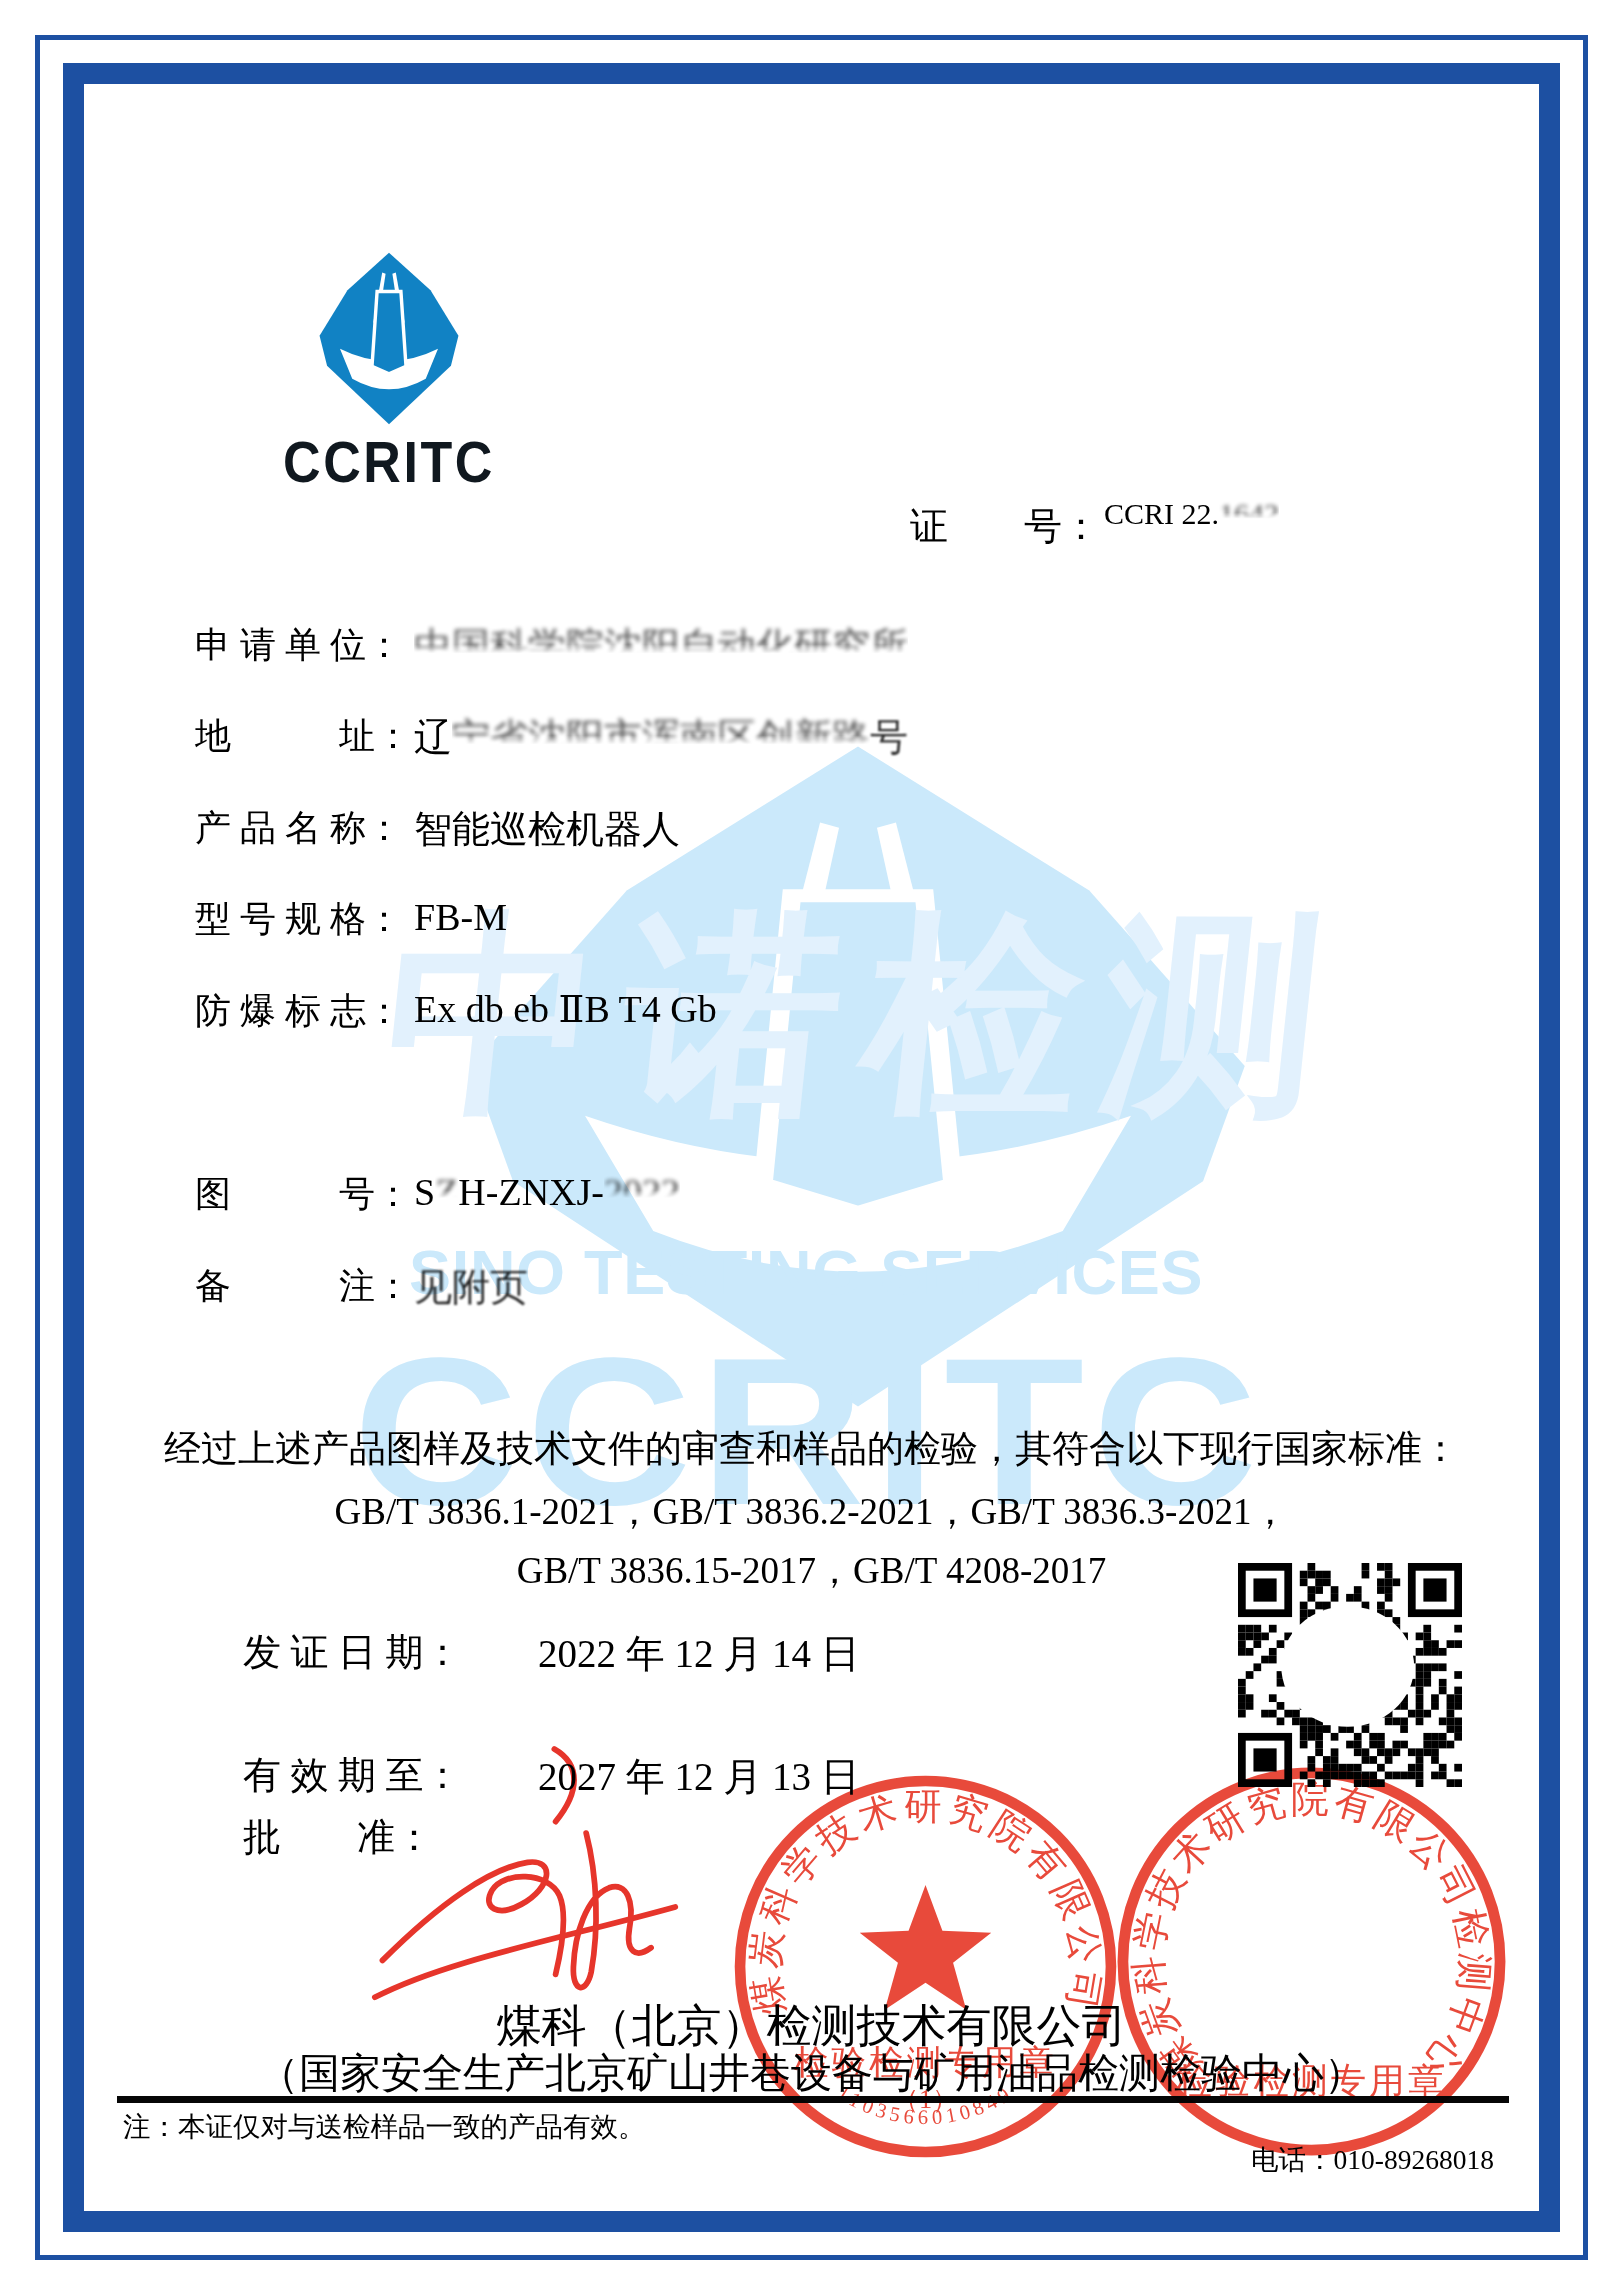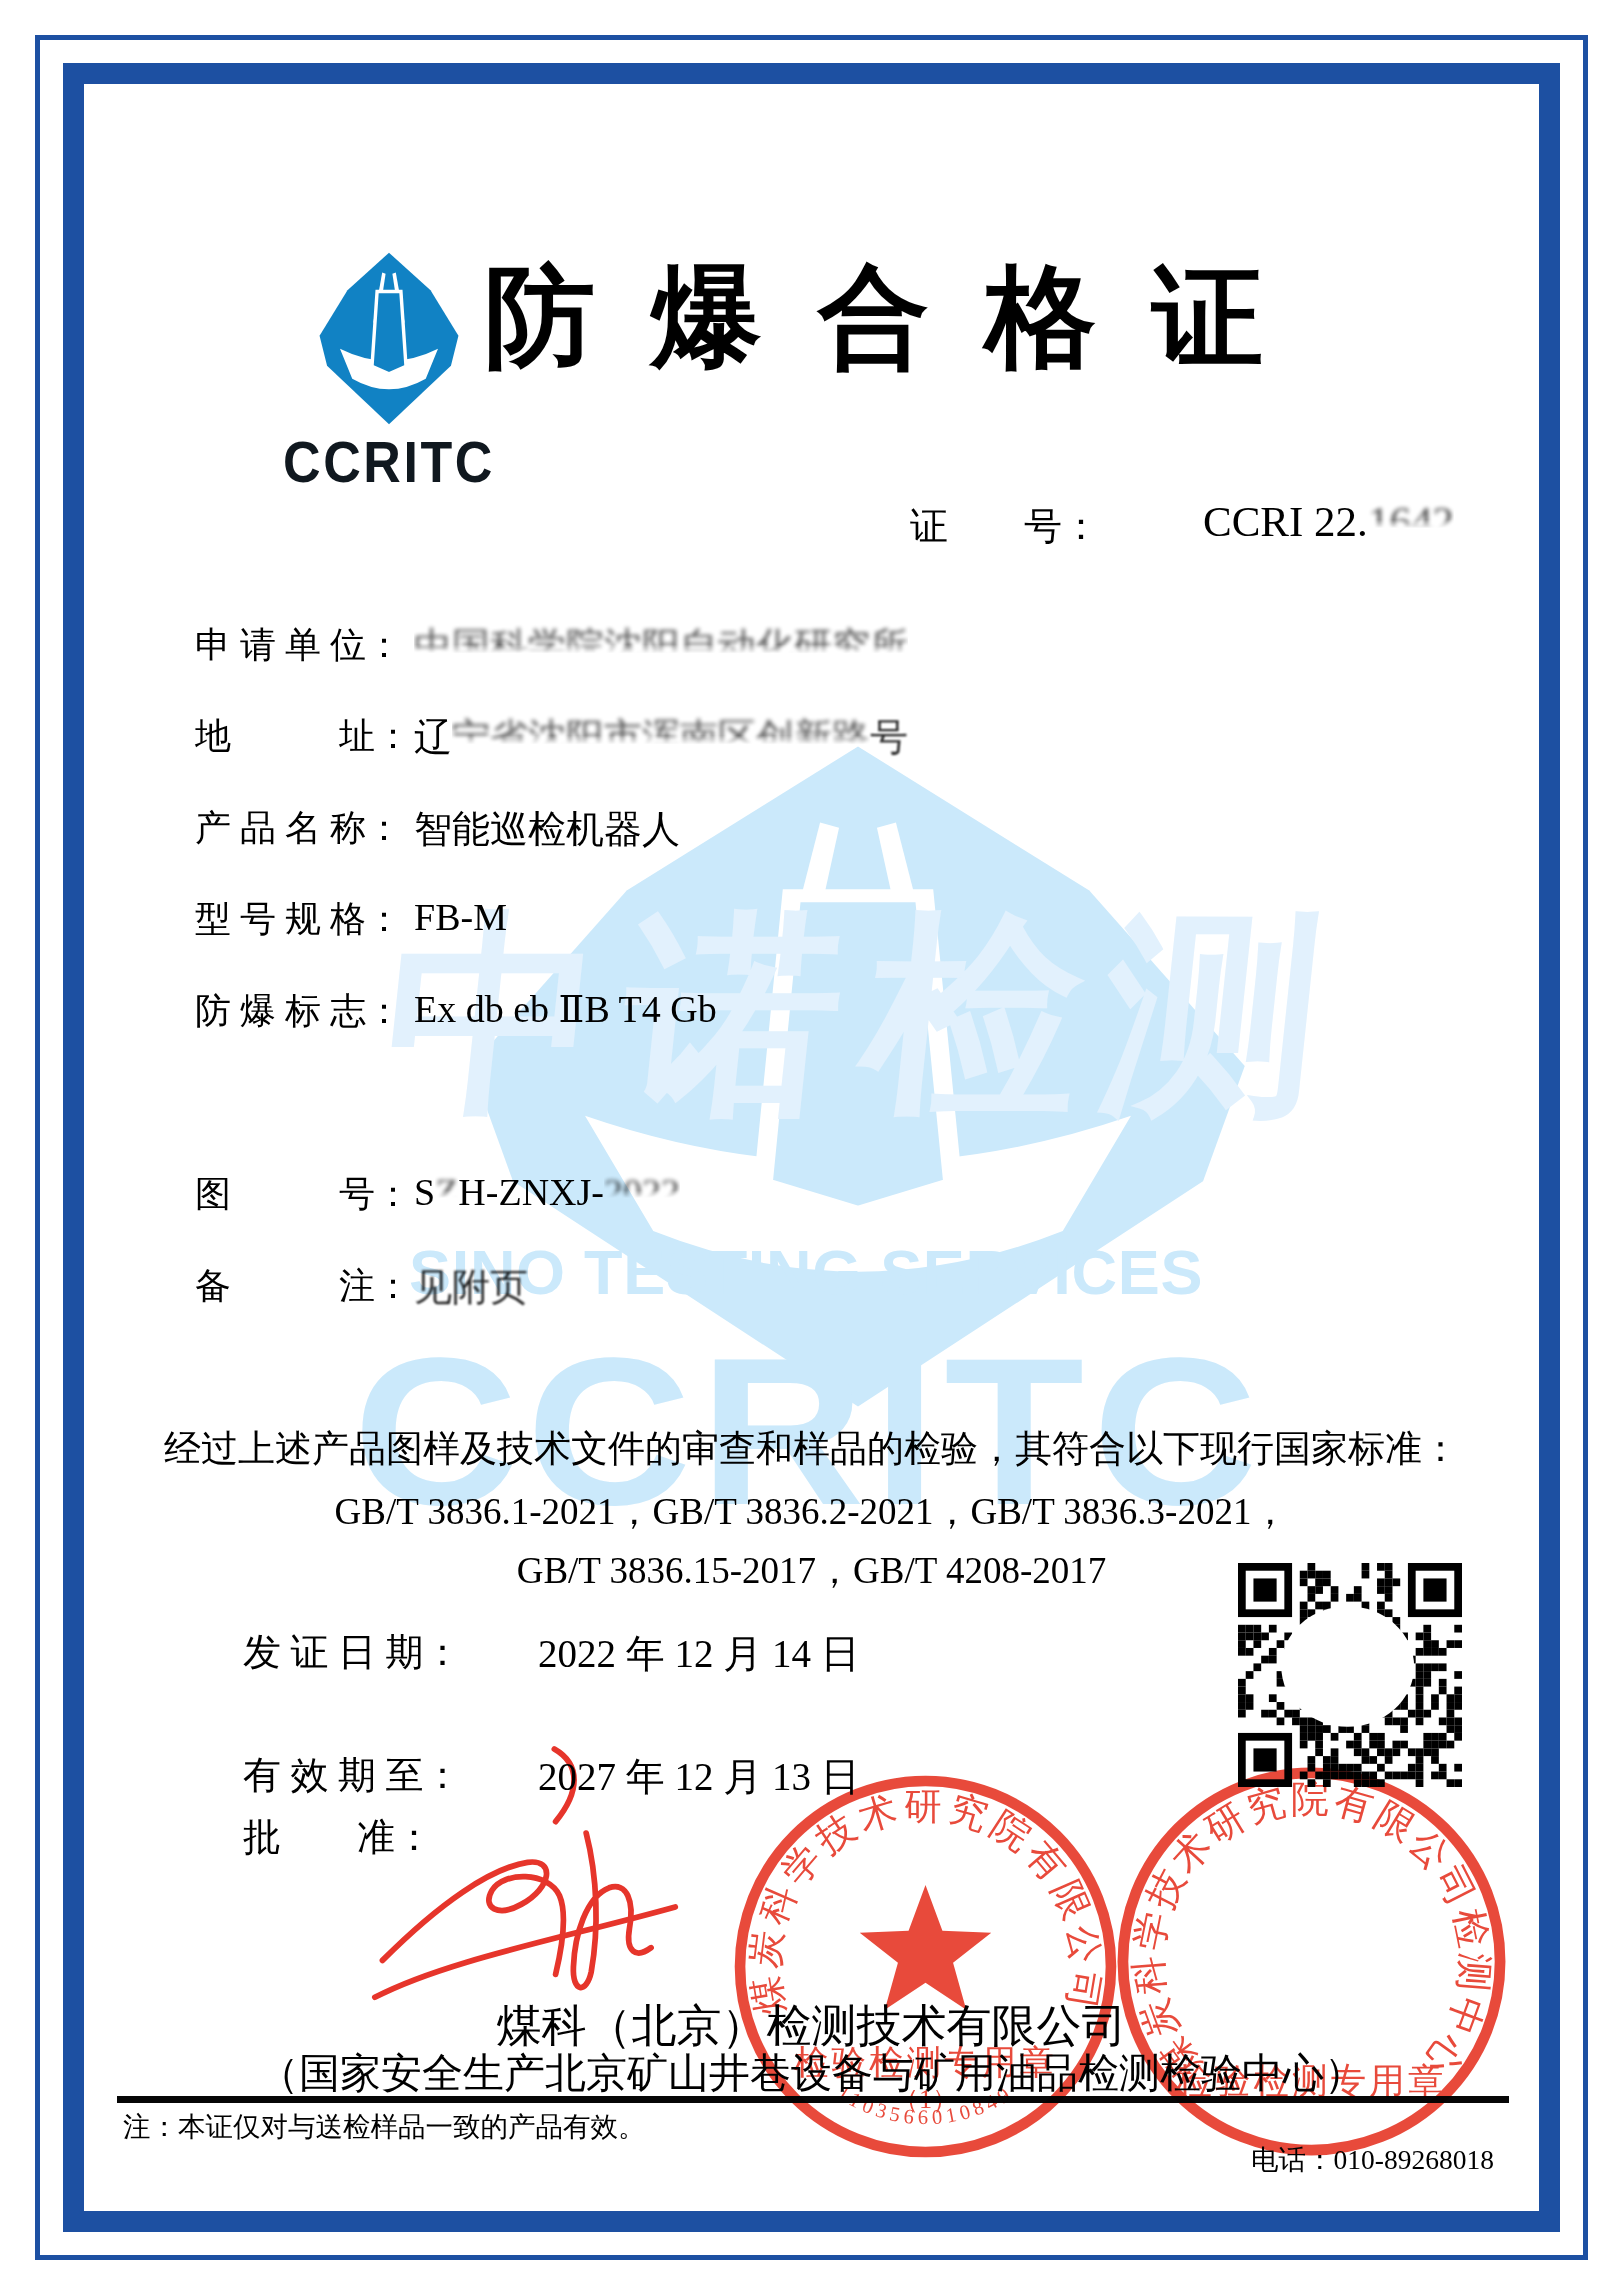--- a/index.html
+++ b/index.html
@@ -20,21 +20,21 @@
   
   .logo{position:absolute;left:219px;top:250px;width:340px;text-align:center;z-index:3;color:var(--logo-blue);}
   .logo svg{display:block;margin:0 auto;}
   .wordmark{margin-top:5.2px;font-family:"Liberation Sans","DejaVu Sans",sans-serif;font-weight:900;
     font-size:52px;letter-spacing:2.6px;color:#10181f;transform:scaleY(1.12);}
   .title{position:absolute;left:484px;top:259px;z-index:3;font-family:"Liberation Sans","DejaVu Sans",sans-serif;
     font-weight:900;font-size:111px;letter-spacing:56px;line-height:1.05;color:#000;white-space:nowrap;}
 
   
   .certno-label{position:absolute;left:910px;top:501px;font-size:38px;z-index:3;white-space:pre;}
-  .certno-value{position:absolute;left:1203px;top:497px;font-size:43px;z-index:3;white-space:pre;}
+  .certno-value{position:absolute;left:1104px;top:497px;font-size:30px;z-index:3;white-space:pre;}
 
   
   .field-row{position:absolute;left:0;width:1623px;height:46px;z-index:3;}
   .flabel{position:absolute;left:195px;font-size:36px;white-space:pre;}
   .fvalue{position:absolute;left:414px;font-size:38px;white-space:pre;}
 
   .seg-erased{display:inline-block;filter:blur(2px);opacity:.7;
     -webkit-mask-image:linear-gradient(180deg,#000 0%,#000 46%,transparent 64%);
     mask-image:linear-gradient(180deg,#000 0%,#000 46%,transparent 64%);}
   .seg-faint{display:inline-block;opacity:.85;filter:blur(1px);}
@@ -91,21 +91,20 @@
           <path d="M250,70 L272,215 L286,213 L260,66 Z" fill="#fff"></path>
           <path d="M96,290 Q240,362 384,290 L348,378 Q240,440 132,378 Z" fill="#fff"></path>
           <path d="M205,122 L275,122 L290,342 L240,364 L190,342 Z" fill="currentColor" stroke="#fff" stroke-width="10"></path>
         </g>
       </defs>
       <use href="#gem"></use>
     </svg>
     <div class="wordmark">CCRITC</div>
   </div>
 
-  <div class="title">防爆合格证</div>
 
   <div class="certno-label">证　　号：</div>
   <div class="certno-value"><span>CCRI 22.</span><span class="seg-erased">1642</span></div>
 
   <svg class="wm-logo" viewBox="0 0 480 520" preserveAspectRatio="none">
     <use href="#gem"></use>
   </svg>
   <div class="wm-cn">中诺检测</div>
   <div class="wm-en">SINO TESTING SERVICES</div>
   <div class="wm-ccritc">CCRITC</div>

